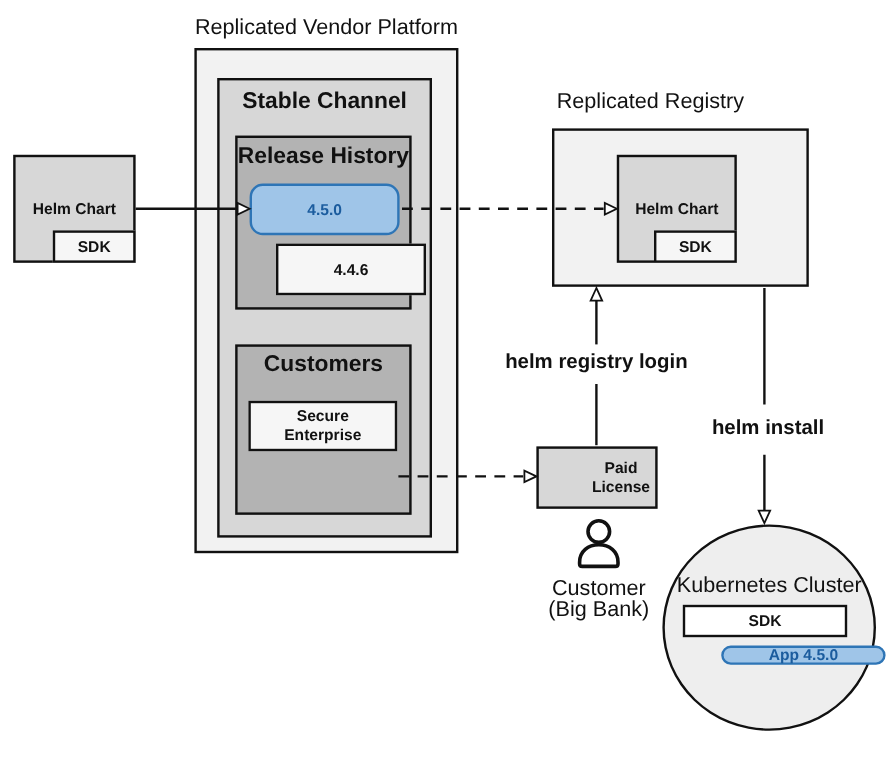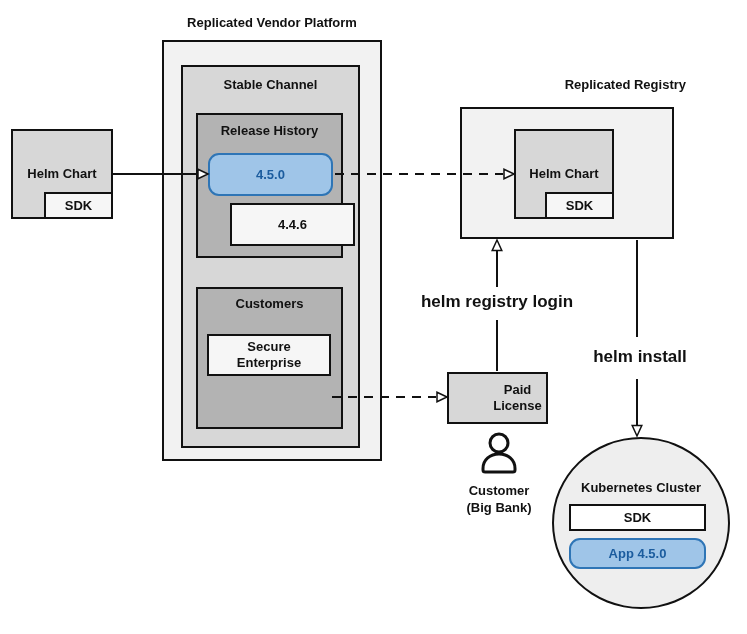--- a/index.html
+++ b/index.html
@@ -34,28 +34,28 @@
     background: var(--blue-fill);
     border-color: var(--blue-border);
     color: var(--blue-text);
     border-radius: 11px;
   }
   .box-title {
     position: absolute;
     left: 0; right: 0;
     text-align: center;
     font-weight: 700;
-    font-size: 13px;
+    font-size: 19px;
     color: #111;
   }
   .label {
     position: absolute;
     text-align: center;
-    font-weight: 700;
-    font-size: 13px;
+    font-weight: 400;
+    font-size: 18px;
     line-height: 17px;
     color: #111;
     white-space: pre-line;
   }
   .mono {
     font-family: Liberation Sans, sans-serif;
     font-size: 17px;
     font-weight: 700;
     line-height: 18px;
     white-space: nowrap;
@@ -101,21 +101,21 @@
   </div>
 
   <div class="box f-item" style="left:207px; top:334px; width:124px; height:42px;">Secure
 Enterprise</div>
 
 
   <div class="box f-mid" style="left:11px; top:129px; width:102px; height:90px;">Helm Chart</div>
 
   <div class="box f-item" style="left:44px; top:192px; width:69px; height:27px;">SDK</div>
 
-  <div class="label" style="left:472px; top:76px; width:214px;text-align:right;">Replicated Registry</div>
+  <div class="label" style="left:435px; top:76px; width:214px;">Replicated Registry</div>
 
   <div class="box f-outer" style="left:460px; top:107px; width:214px; height:132px;"></div>
 
   <div class="box f-mid" style="left:514px; top:129px; width:100px; height:90px;">Helm Chart</div>
 
   <div class="box f-item" style="left:545px; top:192px; width:69px; height:27px;">SDK</div>
 
   <div class="box f-mid" style="left:447px; top:372px; width:101px; height:52px;padding-left:40px;">Paid
 License</div>
 
@@ -130,21 +130,21 @@
   <div class="label mono" style="left:397px; top:293px; width:200px;">helm registry login</div>
 
   <div class="label mono" style="left:560px; top:348px; width:160px;">helm install</div>
 
   <div class="circle" style="left:552px; top:437px; width:178px; height:172px;"></div>
 
   <div class="label" style="left:552px; top:479px; width:178px;">Kubernetes Cluster</div>
 
   <div class="box f-white" style="left:569px; top:504px; width:137px; height:27px;">SDK</div>
 
-  <div class="box blue" style="left:569px; top:538px; width:137px; height:31px;">App 4.5.0</div>
+  <div class="box blue" style="left:601px; top:538px; width:137px; height:16px;">App 4.5.0</div>
 
   <svg class="overlay" width="747" height="634" viewBox="0 0 747 634">
 
     <g>
       <line x1="113" y1="174" x2="198" y2="174" stroke="#111" stroke-width="2"></line>
       <path d="M208 174 L198 169.2 L198 178.8 Z" fill="#fff" stroke="#111" stroke-width="1.5"></path>
     </g>
 
     <g>
       <line x1="335" y1="174" x2="503" y2="174" stroke="#111" stroke-width="2" stroke-dasharray="9 7"></line>

